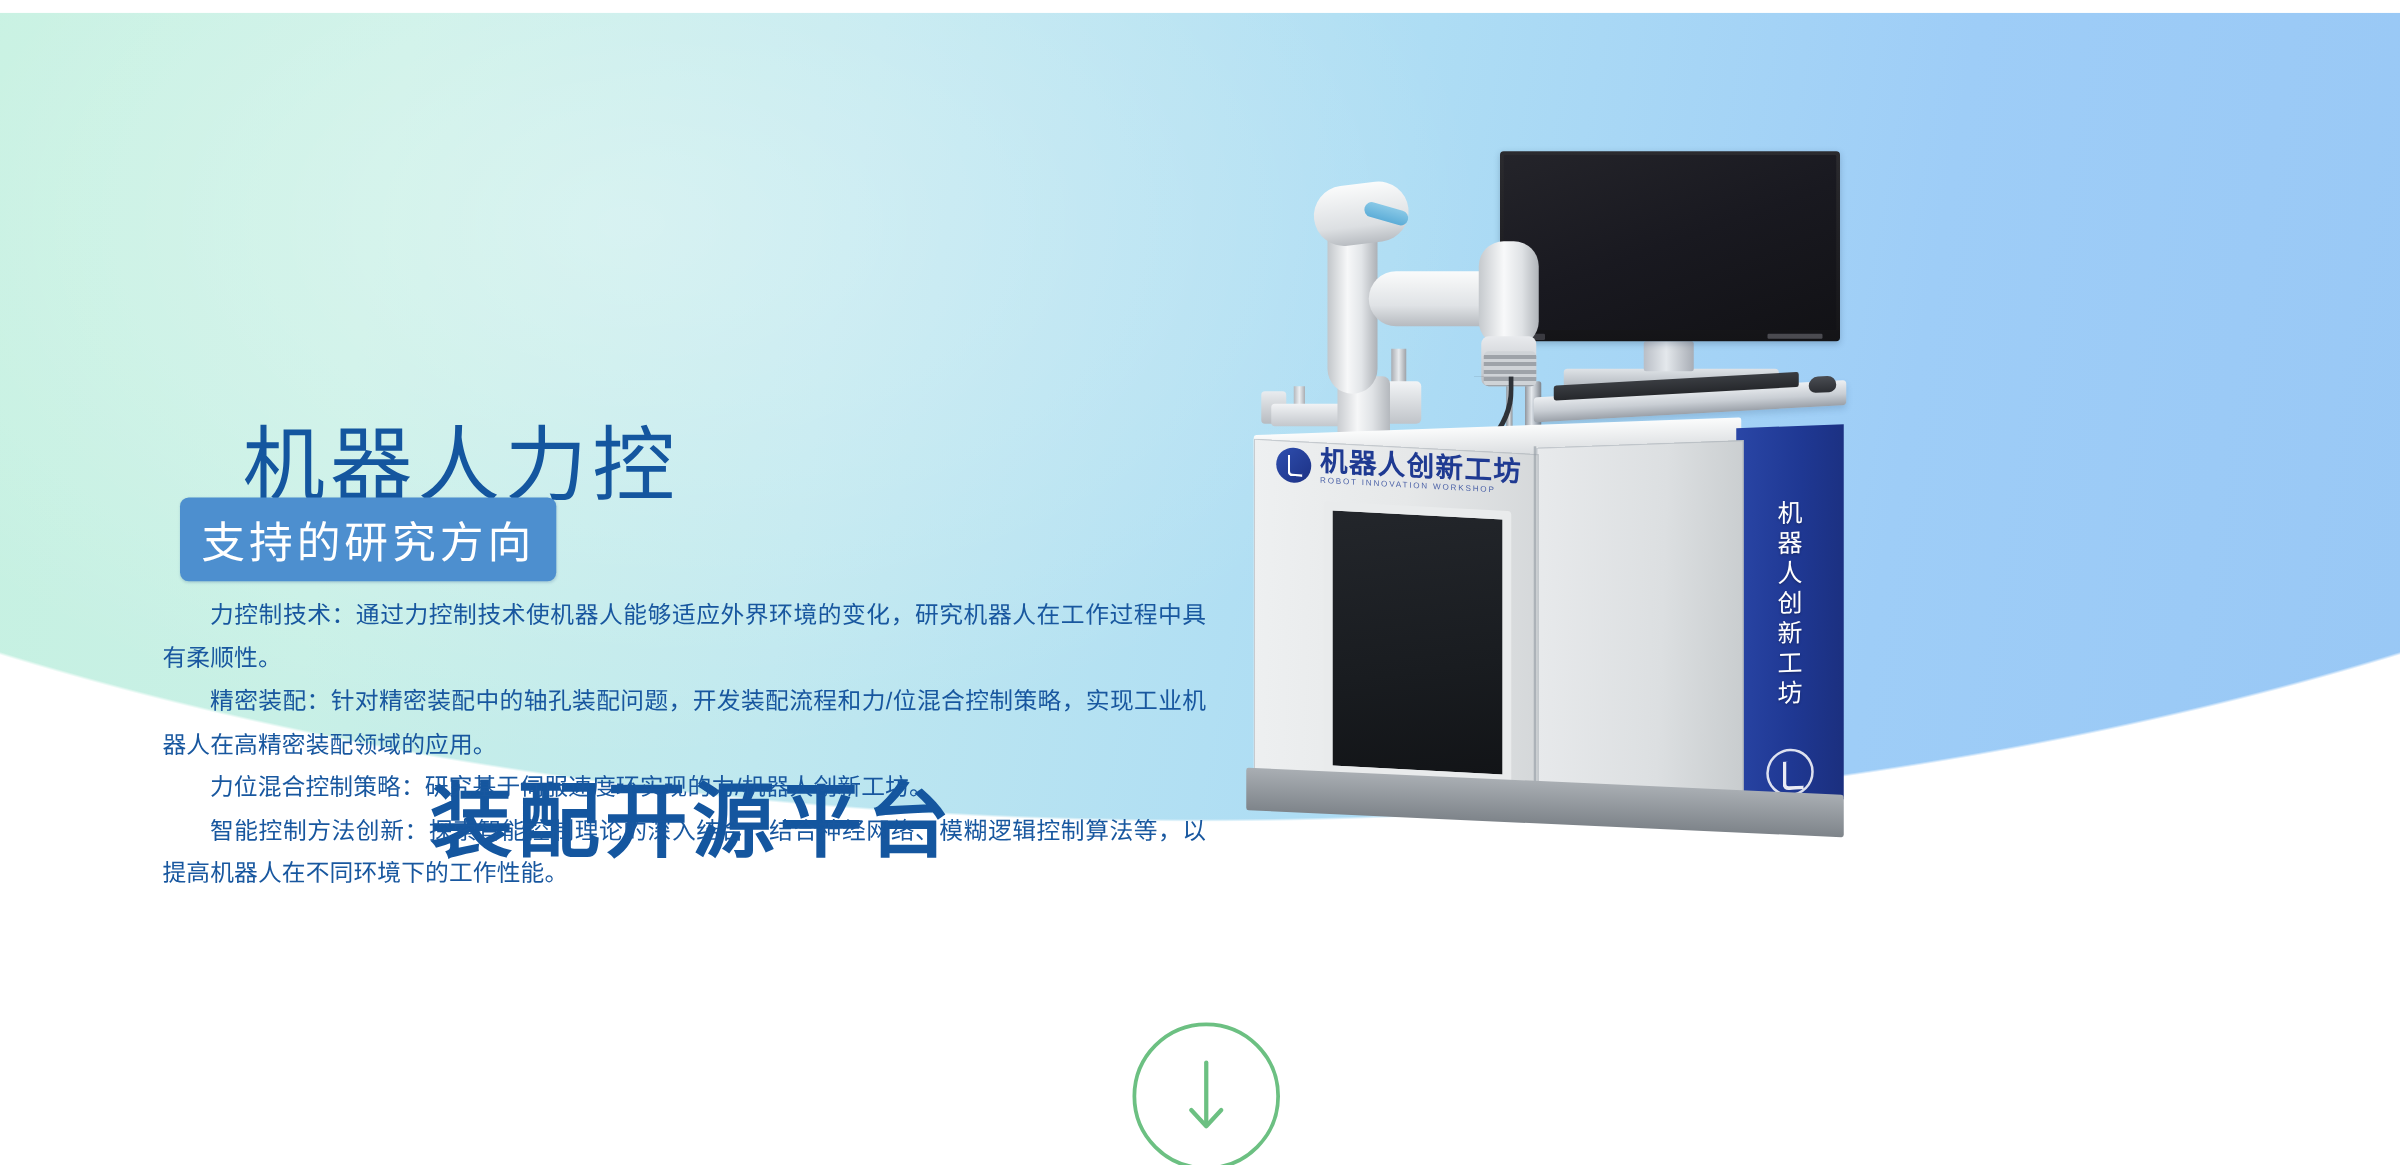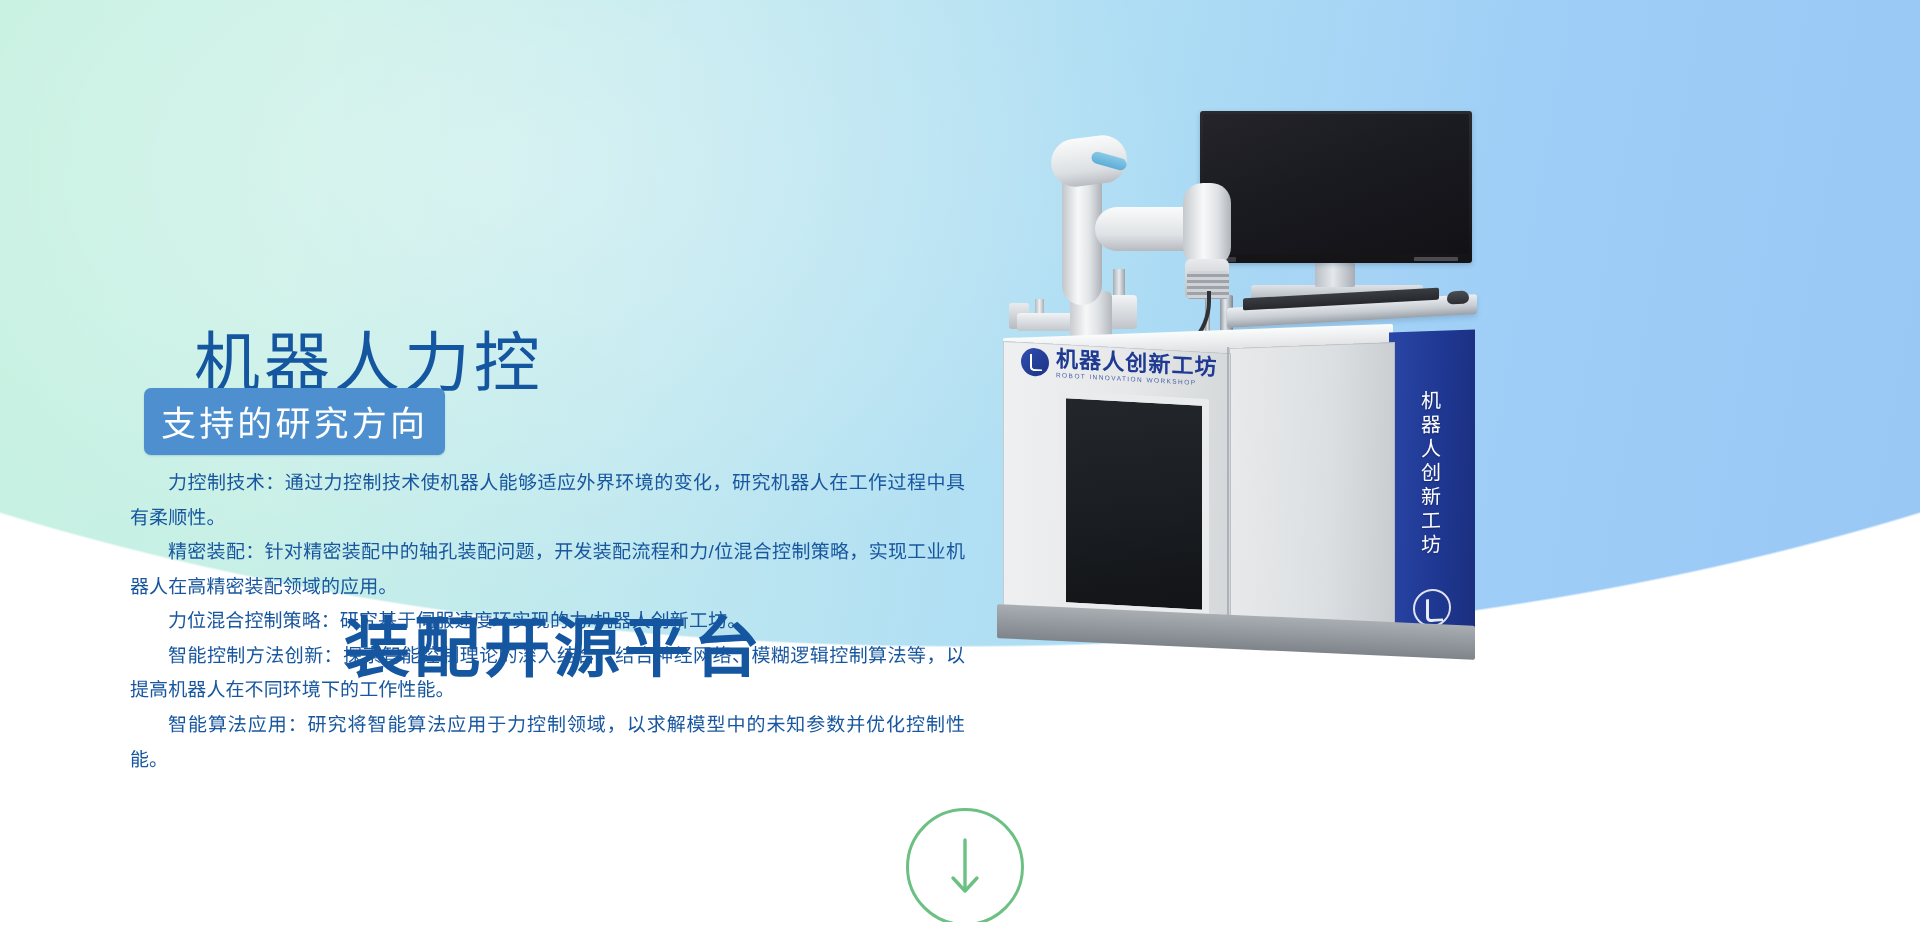--- a/index.html
+++ b/index.html
@@ -6,20 +6,21 @@
   * { margin:0; padding:0; box-sizing:border-box; }
   html, body {
     width:1920px; height:937px; overflow:hidden;
     background:#ffffff;
     font-family:"Liberation Sans", "DejaVu Sans", sans-serif;
   }
 
   #banner {
     position:relative; width:1920px; height:922px; overflow:hidden;
     background:#ffffff;
+    margin-top:10px;
   }
 
   
   .bg-gradient {
     position:absolute; left:0; top:0; width:1920px; height:937px;
     background:linear-gradient(100deg,#c6f1e1 0%, #c8f0e6 16%, #bfe8ef 34%, #aeddf4 55%, #9ecdf7 76%, #98c7f5 100%);
     -webkit-mask-image:
        radial-gradient(122% 112% at 50% -12%, #000 0 72.2%, transparent 72.4% 100%);
     mask-image:
        radial-gradient(122% 112% at 50% -12%, #000 0 72.2%, transparent 72.4% 100%);
@@ -324,21 +325,20 @@
     <span class="l2">装配开源平台</span>
   </div>
 
   <div class="badge">支持的研究方向</div>
 
   <div class="body-copy">
     <p>力控制技术：通过力控制技术使机器人能够适应外界环境的变化，研究机器人在工作过程中具有柔顺性。</p>
     <p>精密装配：针对精密装配中的轴孔装配问题，开发装配流程和力/位混合控制策略，实现工业机器人在高精密装配领域的应用。</p>
     <p>力位混合控制策略：研究基于伺服速度环实现的力/机器人创新工坊。</p>
     <p>智能控制方法创新：探索智能控制理论的深入结合，结合神经网络、模糊逻辑控制算法等，以提高机器人在不同环境下的工作性能。</p>
-    <p>智能算法应用：研究将智能算法应用于力控制领域，以求解模型中的未知参数并优化控制性能。</p>
   </div>
 
   <div class="scroll-cue">
     <svg width="34" height="62" viewBox="0 0 34 62">
       <line x1="17" y1="4" x2="17" y2="54" stroke="#6cc082" stroke-width="3.4" stroke-linecap="round"></line>
       <polyline points="5,42 17,55 29,42" fill="none" stroke="#6cc082" stroke-width="3.4" stroke-linecap="round" stroke-linejoin="round"></polyline>
     </svg>
   </div>
 
   <div class="cell">

